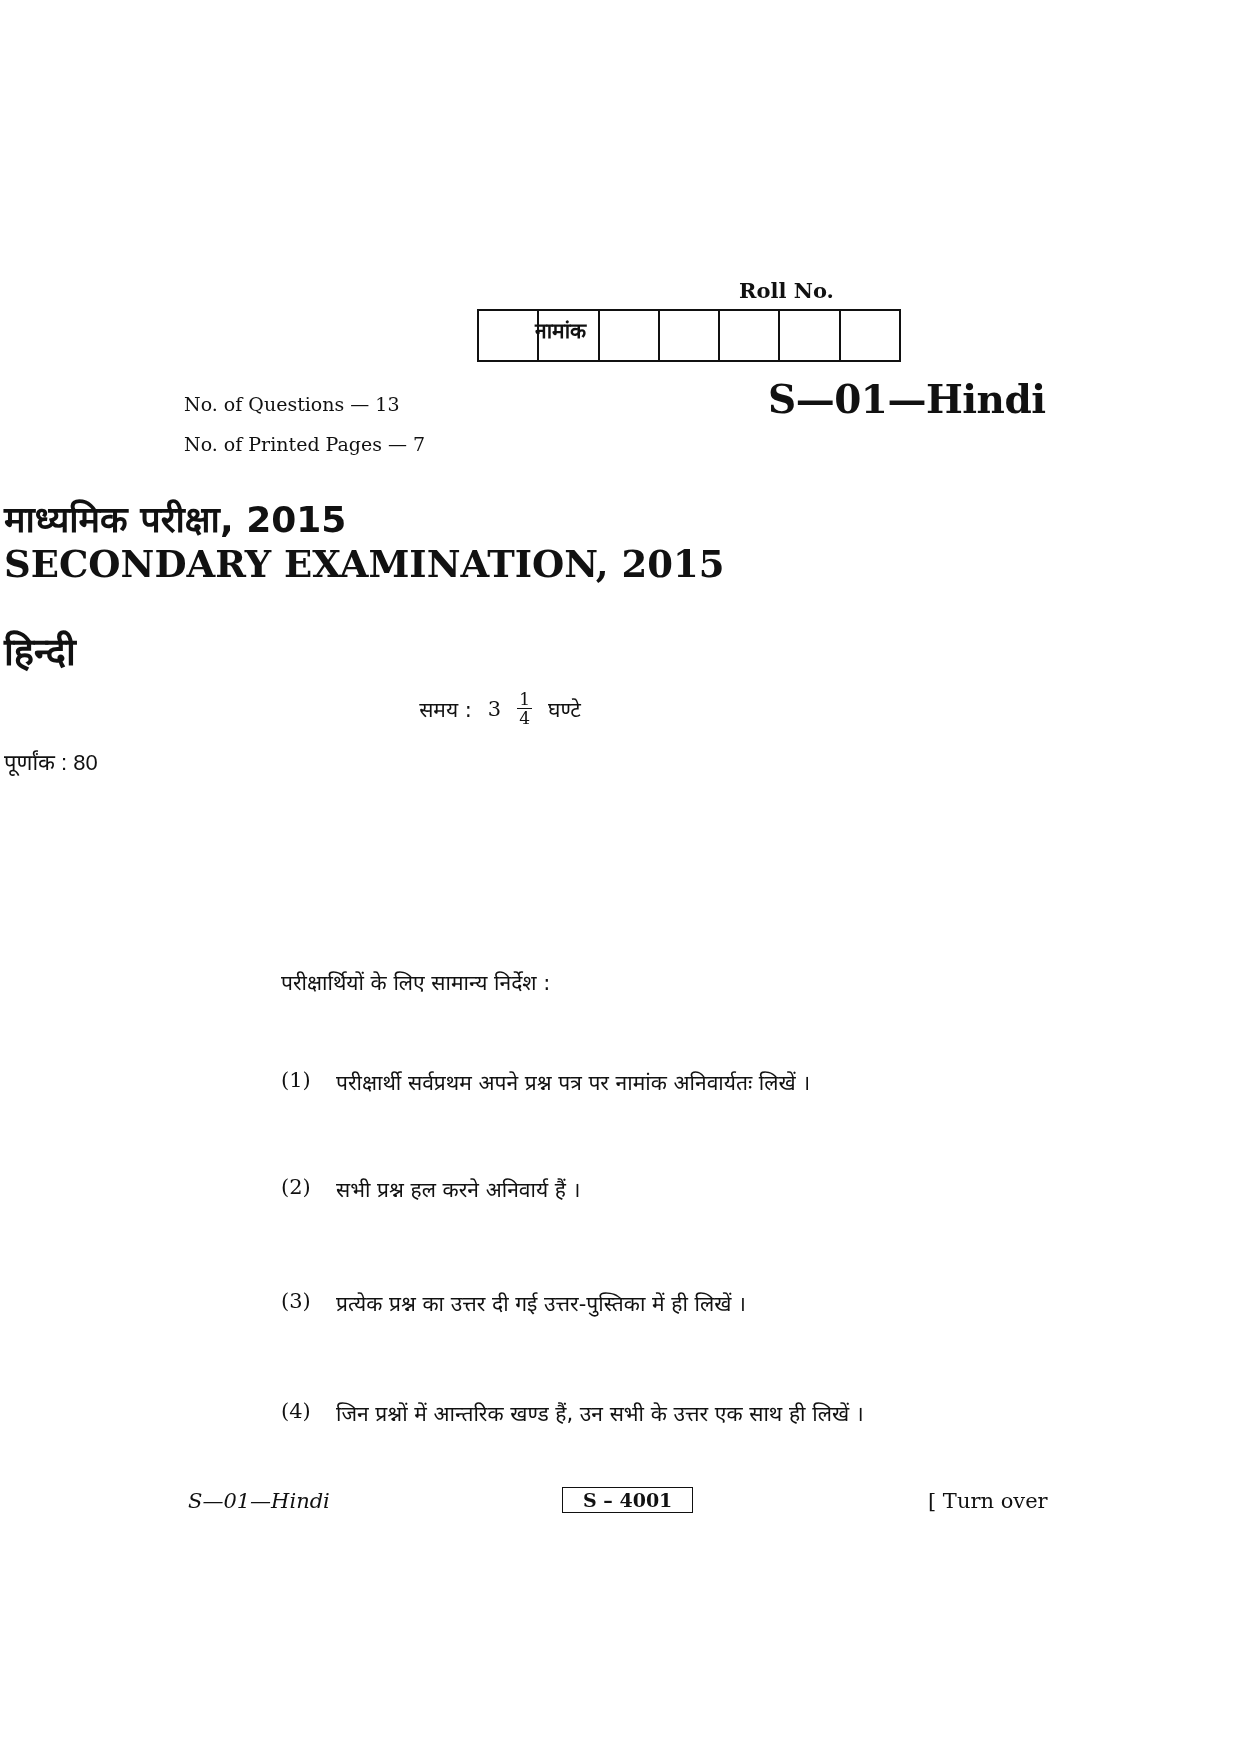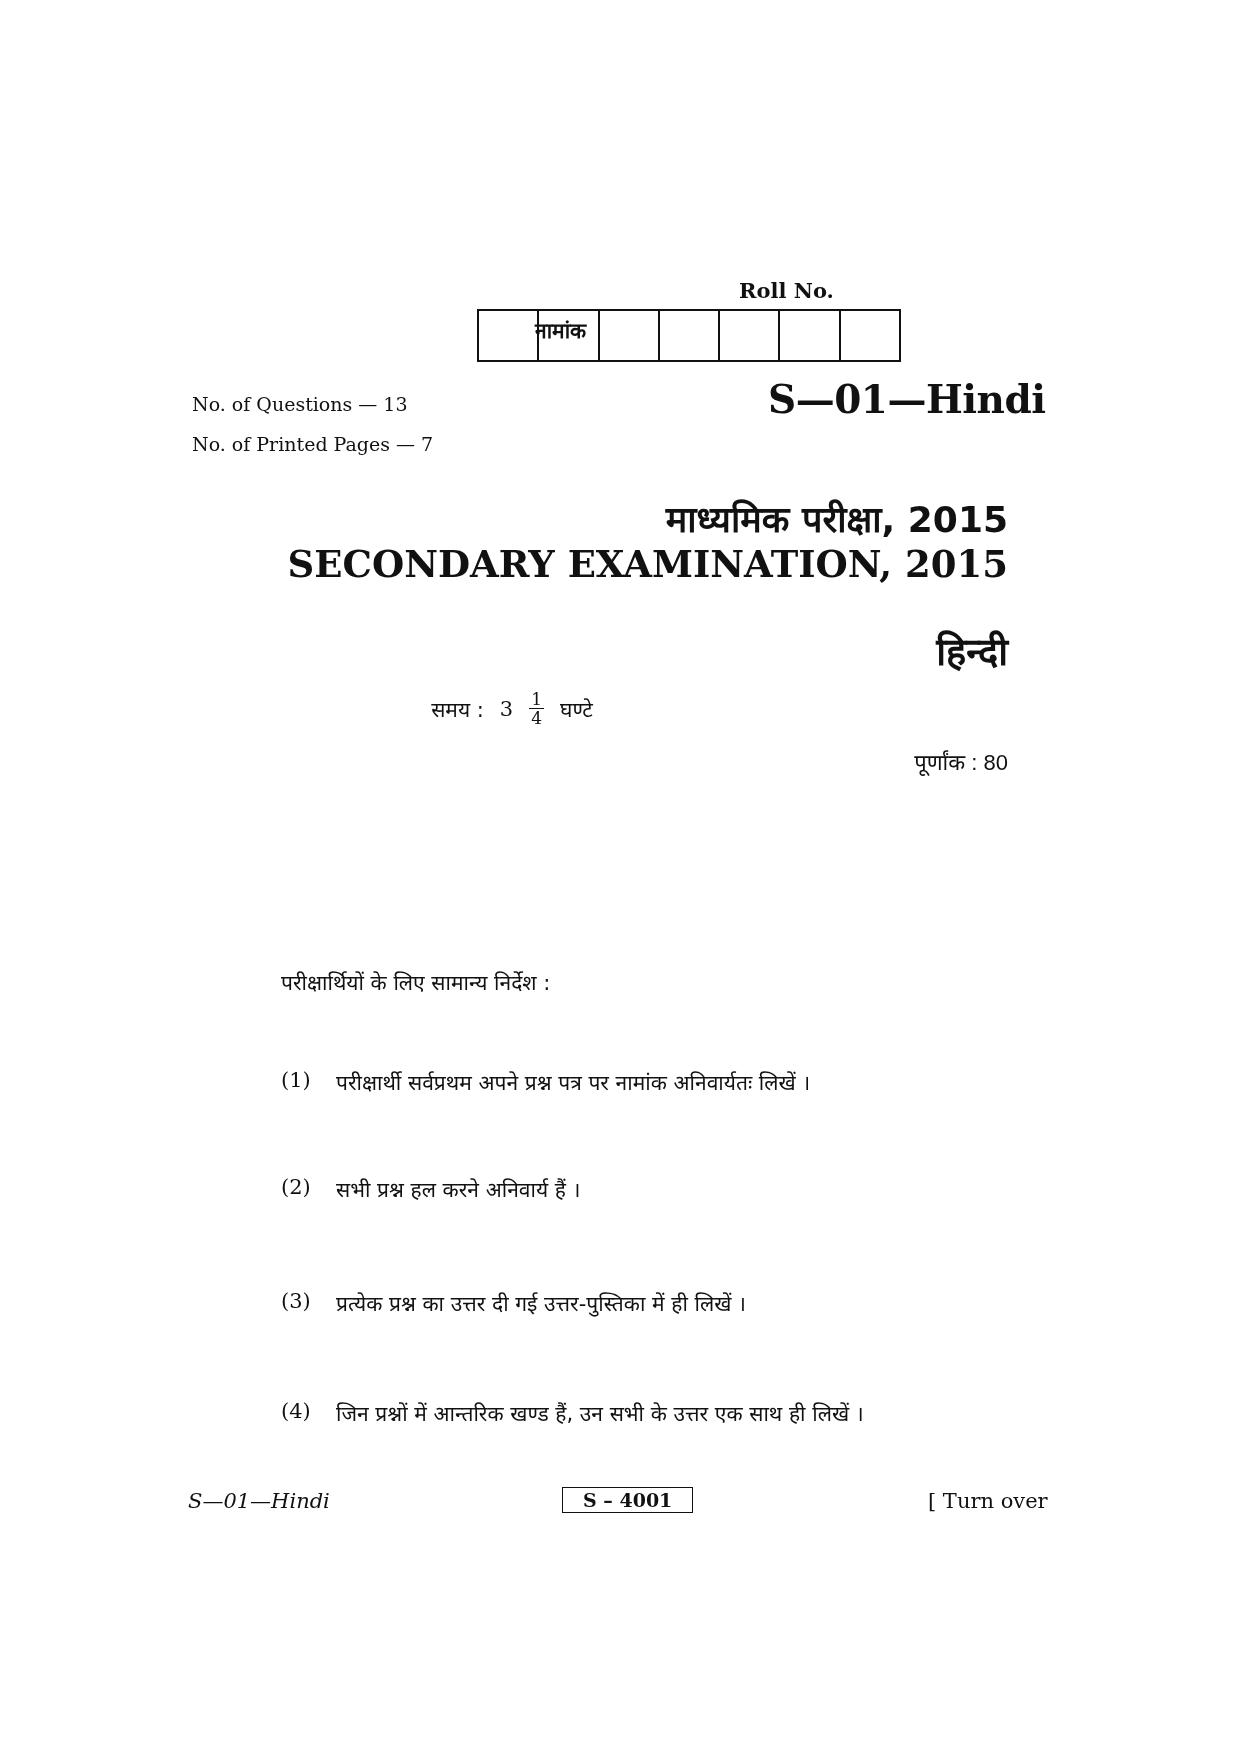--- a/index.html
+++ b/index.html
@@ -5,23 +5,23 @@
   html, body { margin:0; padding:0; background:#ffffff; }
   body { width:1240px; height:1755px; position:relative; overflow:hidden;
          font-family:"DejaVu Serif","Liberation Serif",serif; color:#111; }
   .abs { position:absolute; white-space:nowrap; }
   .roll-label-hi { left:535px; top:276px; font-size:21px; font-weight:bold; font-family:"DejaVu Sans","Liberation Sans",sans-serif;margin-top:40px; }
   .roll-label-en { left:739px; top:278px; font-size:21px; font-weight:bold;text-align:right; }
   .roll-box { position:absolute; left:477px; top:309px; width:424px; height:53px;
               border:2.5px solid #111; display:flex; box-sizing:border-box; }
   .roll-cell { flex:1; border-right:2px solid #111; }
   .roll-cell:last-child { border-right:none; }
-  .meta { left:192px; font-size:19px; }
+  .meta { left:184px; font-size:19px; }
   .code-big { left:768px; top:376px; font-size:39px; font-weight:bold; letter-spacing:-0.5px; }
-  .center { left:16px; width:992px; text-align:right; }
+  .center { left:4px; width:992px; text-align:left; }
   .title-hi { top:494px; font-size:36px; font-weight:bold; font-family:"DejaVu Sans","Liberation Sans",sans-serif; }
   .title-en { top:542px; font-size:37px; font-weight:bold; }
   .subject { top:624px; font-size:38px; font-weight:bold; font-family:"DejaVu Sans","Liberation Sans",sans-serif; }
   .time-line { top:690px; font-size:21px; font-family:"DejaVu Sans","Liberation Sans",sans-serif; display:flex; justify-content:center; align-items:center; gap:16px; }
   .frac { display:inline-flex; flex-direction:column; align-items:center; font-family:"DejaVu Serif",serif; font-size:17px; line-height:18px; }
   .frac .num { border-bottom:1.5px solid #111; padding:0 2px; }
   .marks-line { top:746px; font-size:22px; font-family:Liberation Sans, sans-serif; }
   .instr-head { left:281px; top:968px; font-size:21px; font-weight:normal; font-family:"DejaVu Sans","Liberation Sans",sans-serif; }
   .instr { left:281px; font-size:21px; font-family:"DejaVu Sans","Liberation Sans",sans-serif; display:flex; }
   .instr .num { width:55px; font-family:"DejaVu Serif",serif; }

